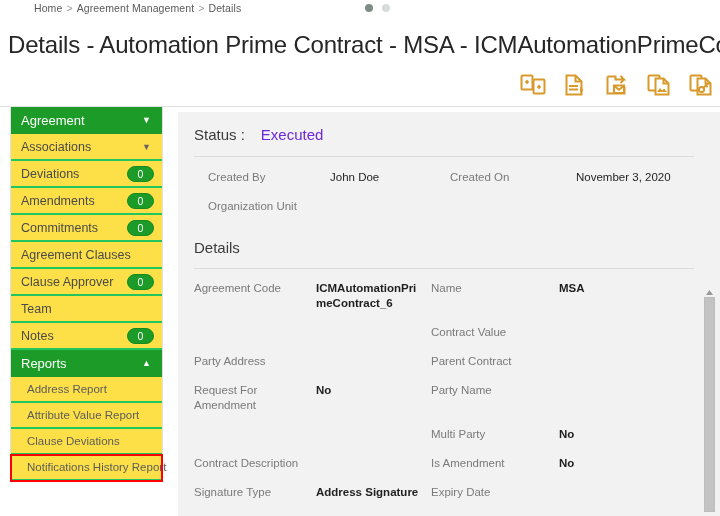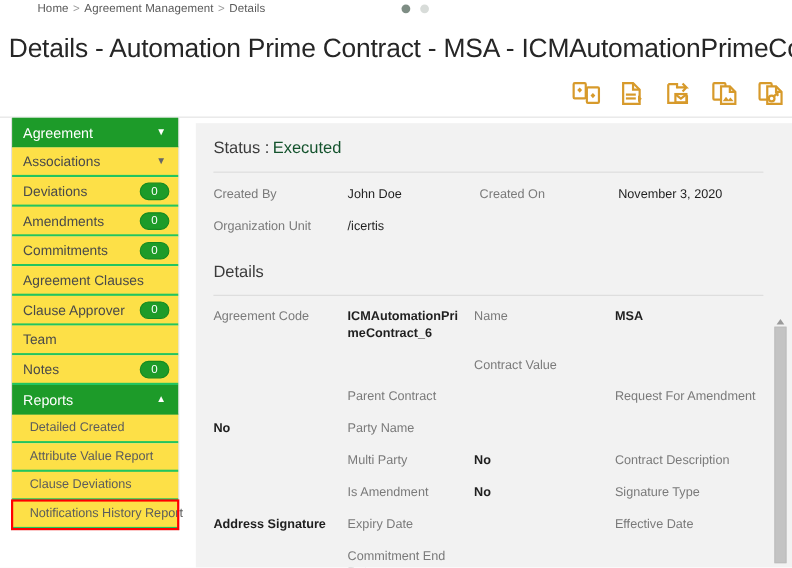--- a/index.html
+++ b/index.html
@@ -119,28 +119,29 @@
     background: #f2f2f2;
     overflow: hidden;
   }
   .content-inner { position: relative; padding: 14px 18px 0 16px; }
 
   .status-line {
     font-size: 15px; color: #3b3b3b;
     padding-bottom: 13px;
     white-space: nowrap;
   }
-  .status-line .val { color: #14532d; margin-left: 3px; }
+  .status-line .val { color: #6d28d9; margin-left: 16px; }
   .hr { height:1px; background:#dcdcdc; margin-right: 8px; }
 
   .kv-grid {
     display: grid;
     grid-template-columns: 122px 120px 126px auto;
     row-gap: 0; column-gap: 0;
     padding-top: 13px;
+    margin-left: 14px;
   }
   .kv-label {
     font-size: 11.5px; color: #7a7a7a;
     line-height: 14px;
     padding: 0 6px 15px 0;
   }
   .kv-value {
     font-size: 11.5px; color: #1f1f1f; font-weight: normal;
     line-height: 14px;
     padding: 0 6px 15px 0;
@@ -302,21 +303,21 @@
       <span>Notes</span>
       <span class="badge">0</span>
     </div>
 
     <div class="nav-item header">
       <span>Reports</span>
       <span class="caret">▲</span>
     </div>
 
     <div class="nav-item sub">
-      <span>Detailed Created</span>
+      <span>Address Report</span>
     </div>
 
     <div class="nav-item sub">
       <span>Attribute Value Report</span>
     </div>
 
     <div class="nav-item sub">
       <span>Clause Deviations</span>
     </div>
 
@@ -334,39 +335,39 @@
       </div>
       <div class="hr"></div>
 
       <div class="kv-grid">
         <div class="kv-label">Created By</div>
         <div class="kv-value">John Doe</div>
         <div class="kv-label">Created On</div>
         <div class="kv-value">November 3, 2020</div>
 
         <div class="kv-label">Organization Unit</div>
-        <div class="kv-value">/icertis</div>
         <div class="kv-label"></div>
         <div class="kv-value"></div>
       </div>
 
       <div class="section-title">Details</div>
       <div class="hr"></div>
 
       <div class="details-grid">
         <div class="dt-label">Agreement Code</div>
         <div class="dt-value">ICMAutomationPrimeContract_6</div>
         <div class="dt-label">Name</div>
         <div class="dt-value">MSA</div>
 
         <div class="dt-label"></div>
         <div class="dt-value"></div>
         <div class="dt-label">Contract Value</div>
         <div class="dt-value"></div>
 
+        <div class="dt-label">Party Address</div>
         <div class="dt-value"></div>
         <div class="dt-label">Parent Contract</div>
         <div class="dt-value"></div>
 
         <div class="dt-label">Request For Amendment</div>
         <div class="dt-value">No</div>
         <div class="dt-label">Party Name</div>
         <div class="dt-value"></div>
 
         <div class="dt-label"></div>

